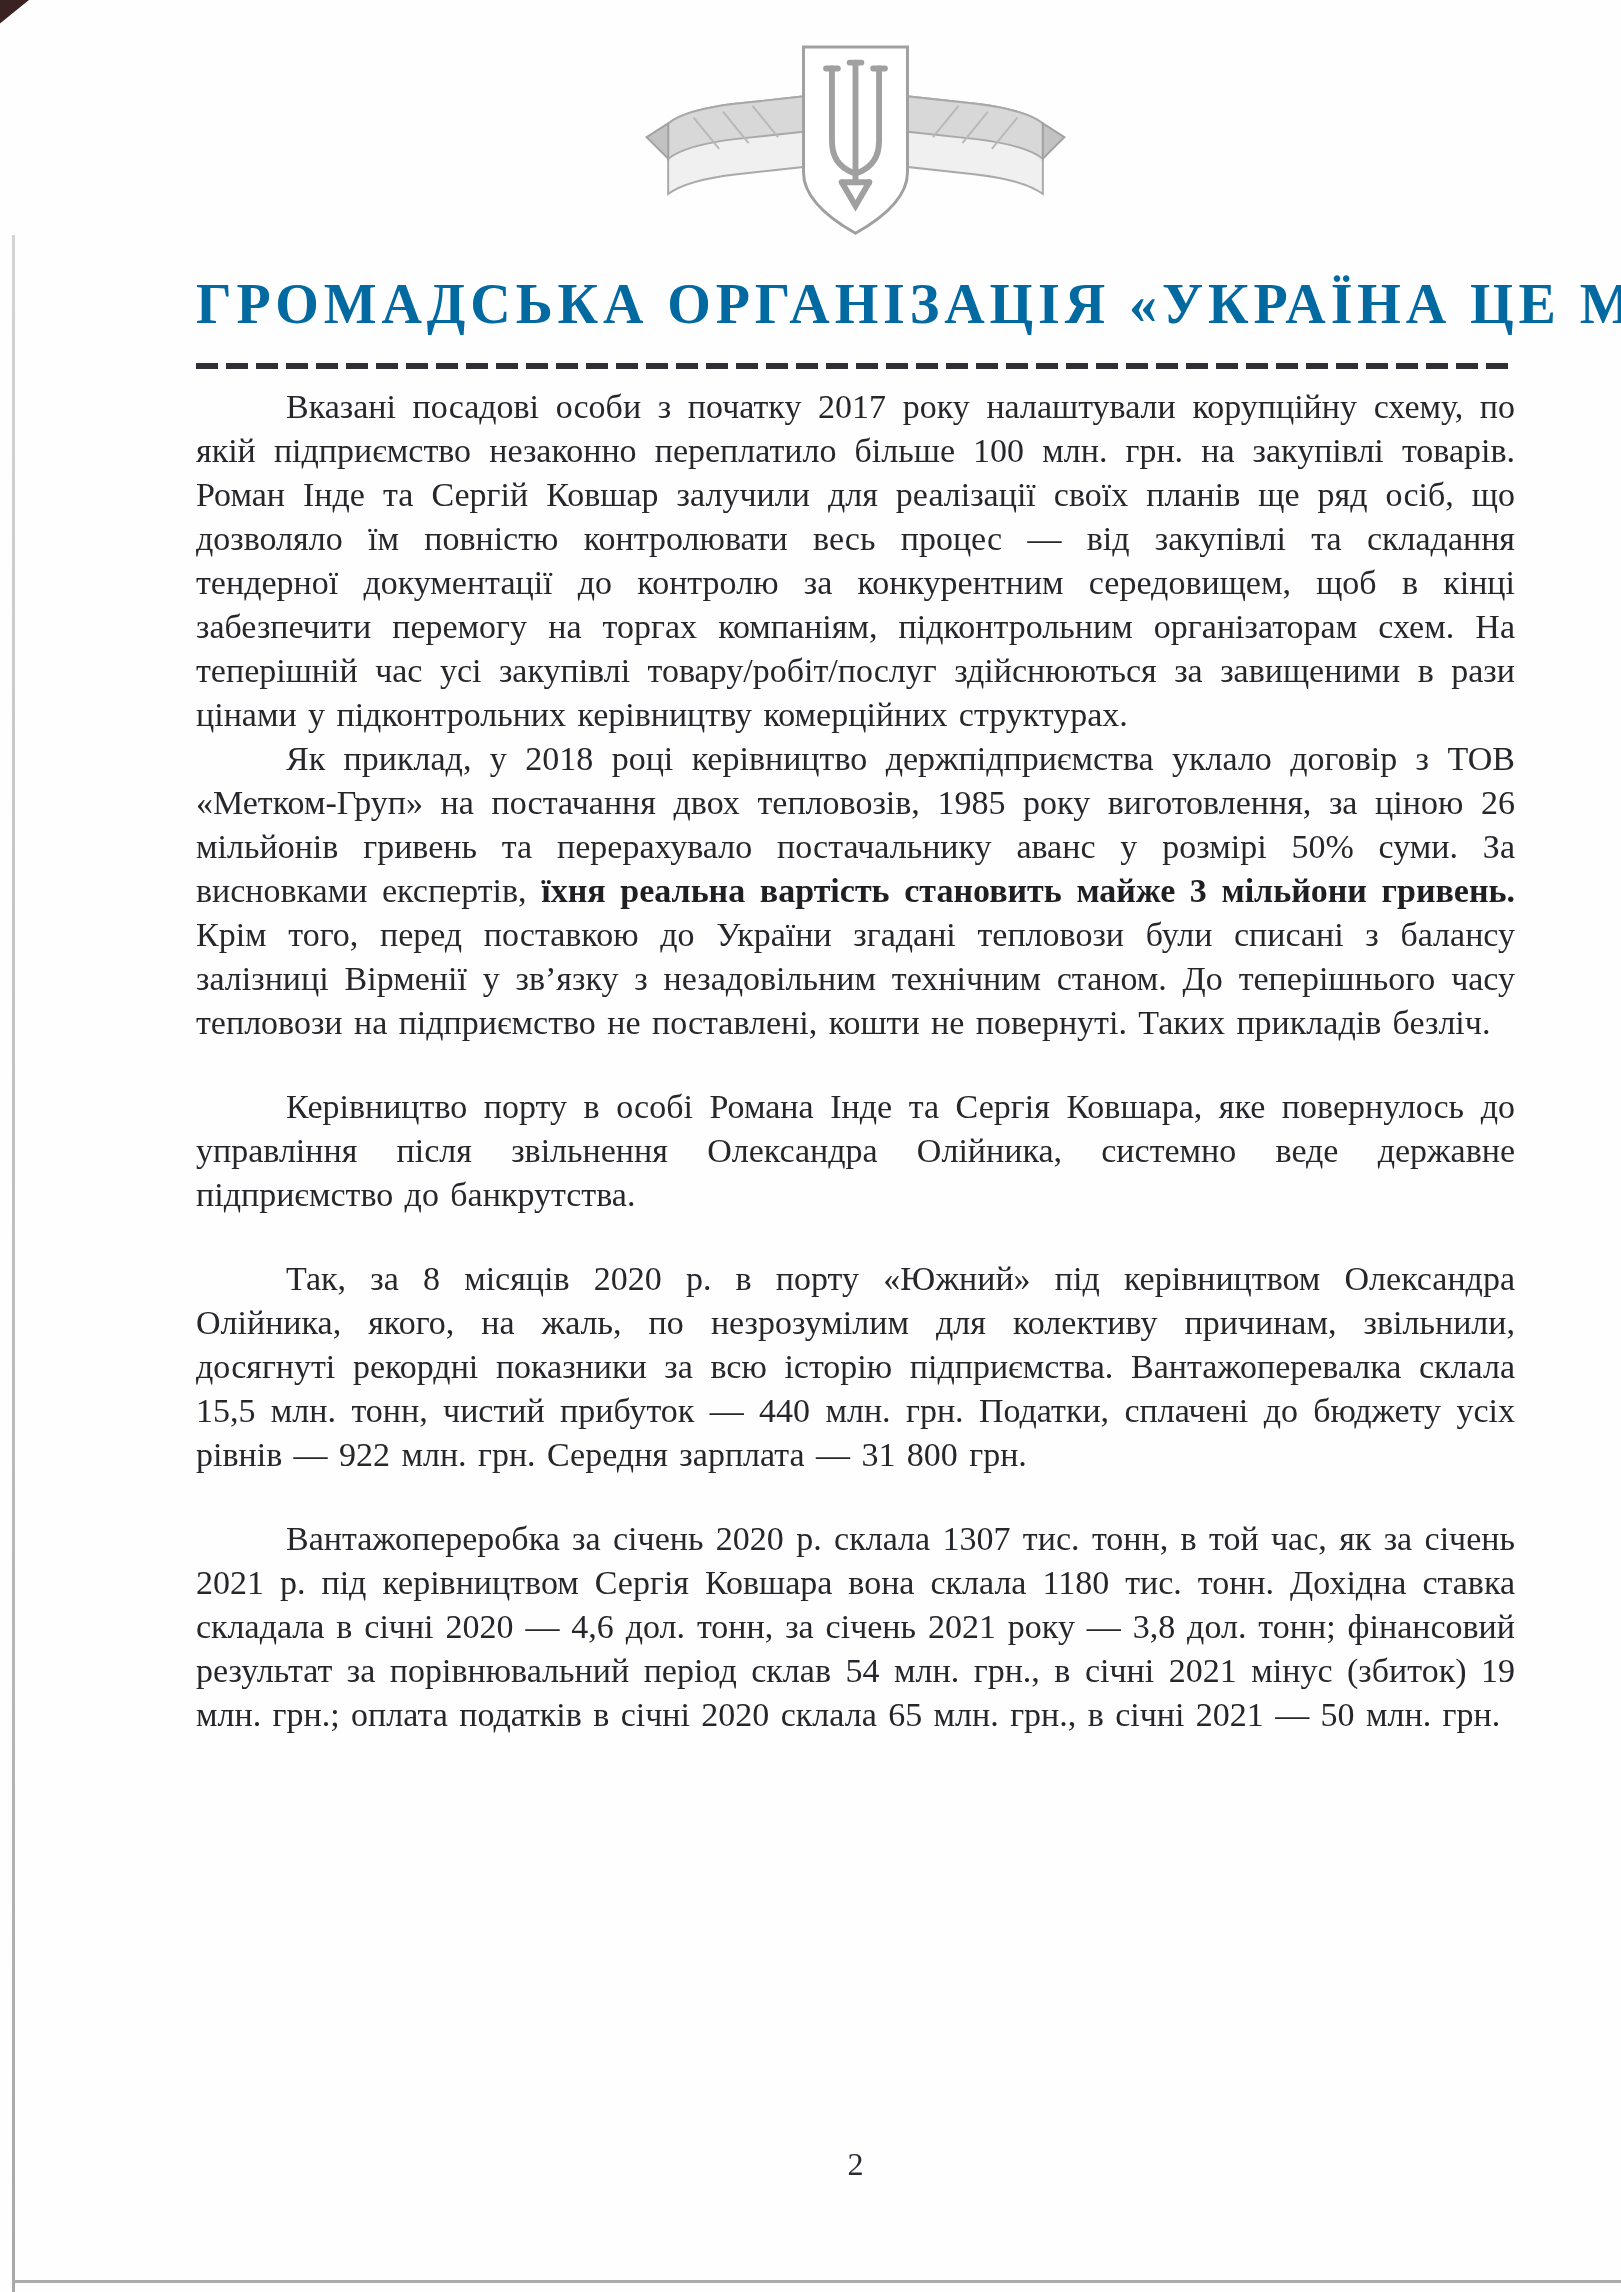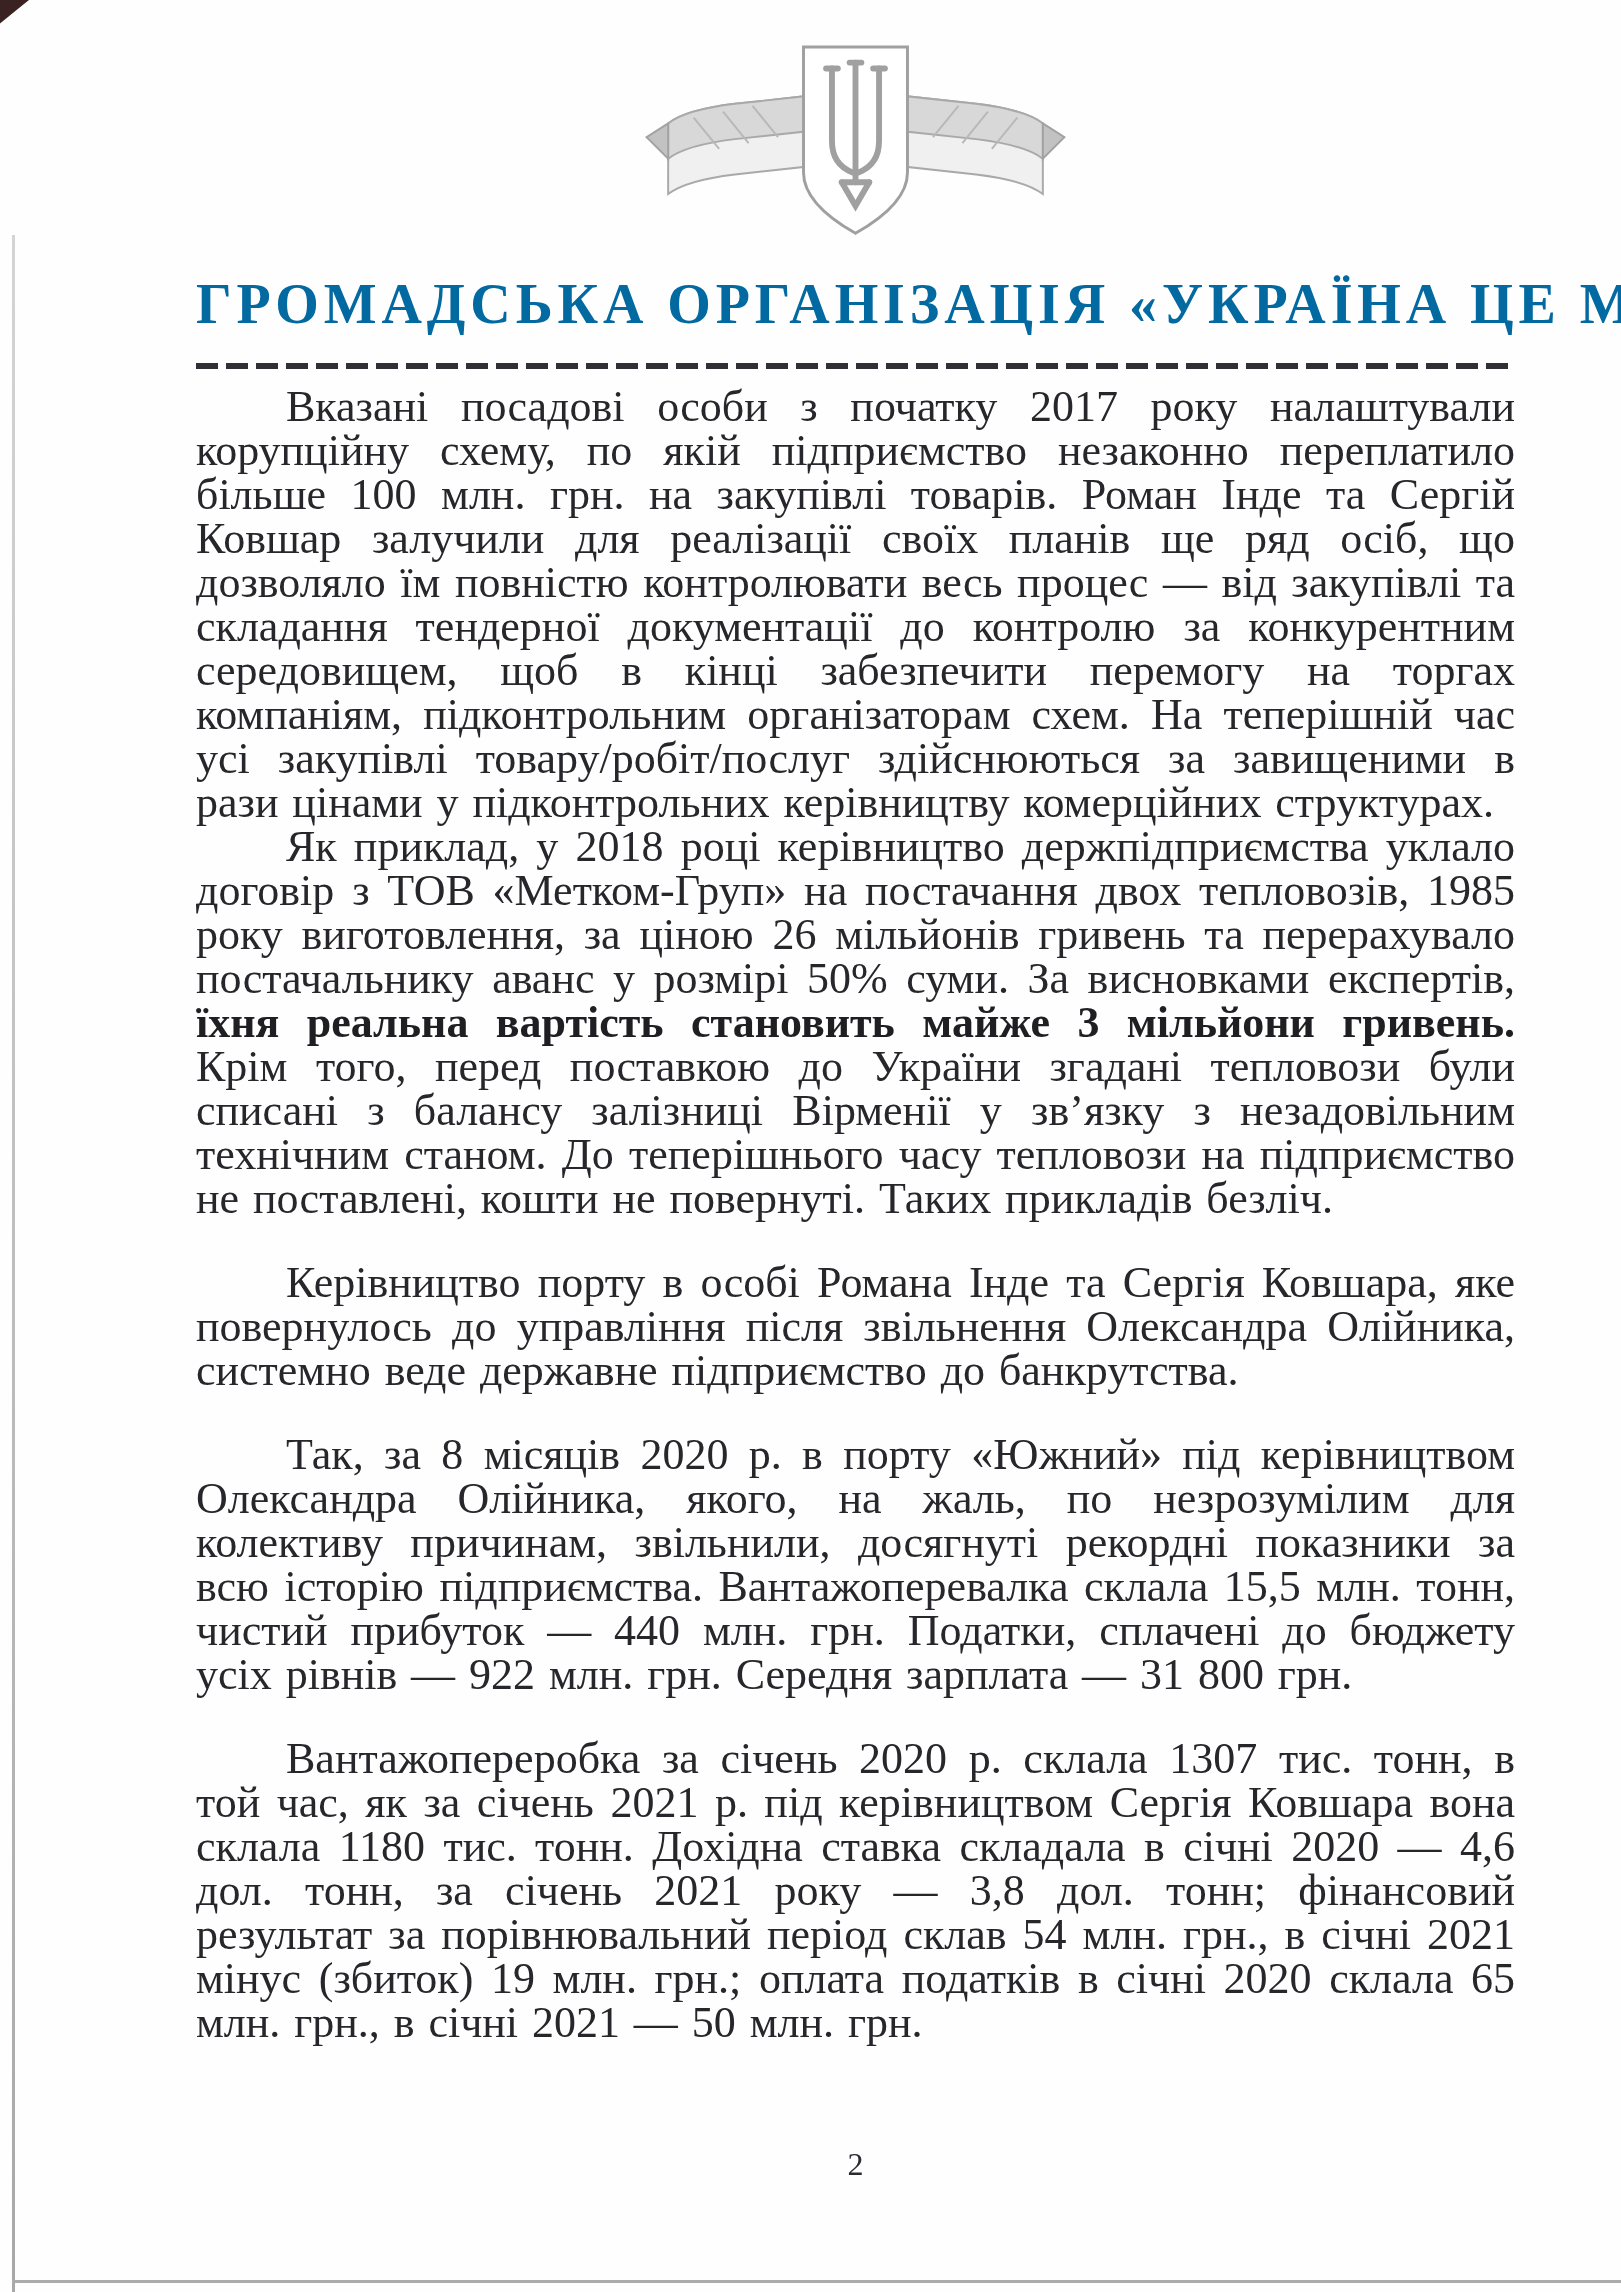--- a/index.html
+++ b/index.html
@@ -59,21 +59,21 @@
   }
   .dashed-rule {
     margin-top: 27.4px;
     height: 5.9px;
     background: repeating-linear-gradient(90deg, #2f2f35 0 21.6px, transparent 21.6px 30px);
   }
   .body-text {
     margin-top: 15.7px;
   }
   .para {
-    font-size: 44px;
+    font-size: 34px;
     line-height: 44px;
     text-align: justify;
     text-indent: 90px;
     word-spacing: 2.9px;
     margin: 0;
   }
   .para.spaced {
     margin-top: 40px;
   }
   .para strong {

